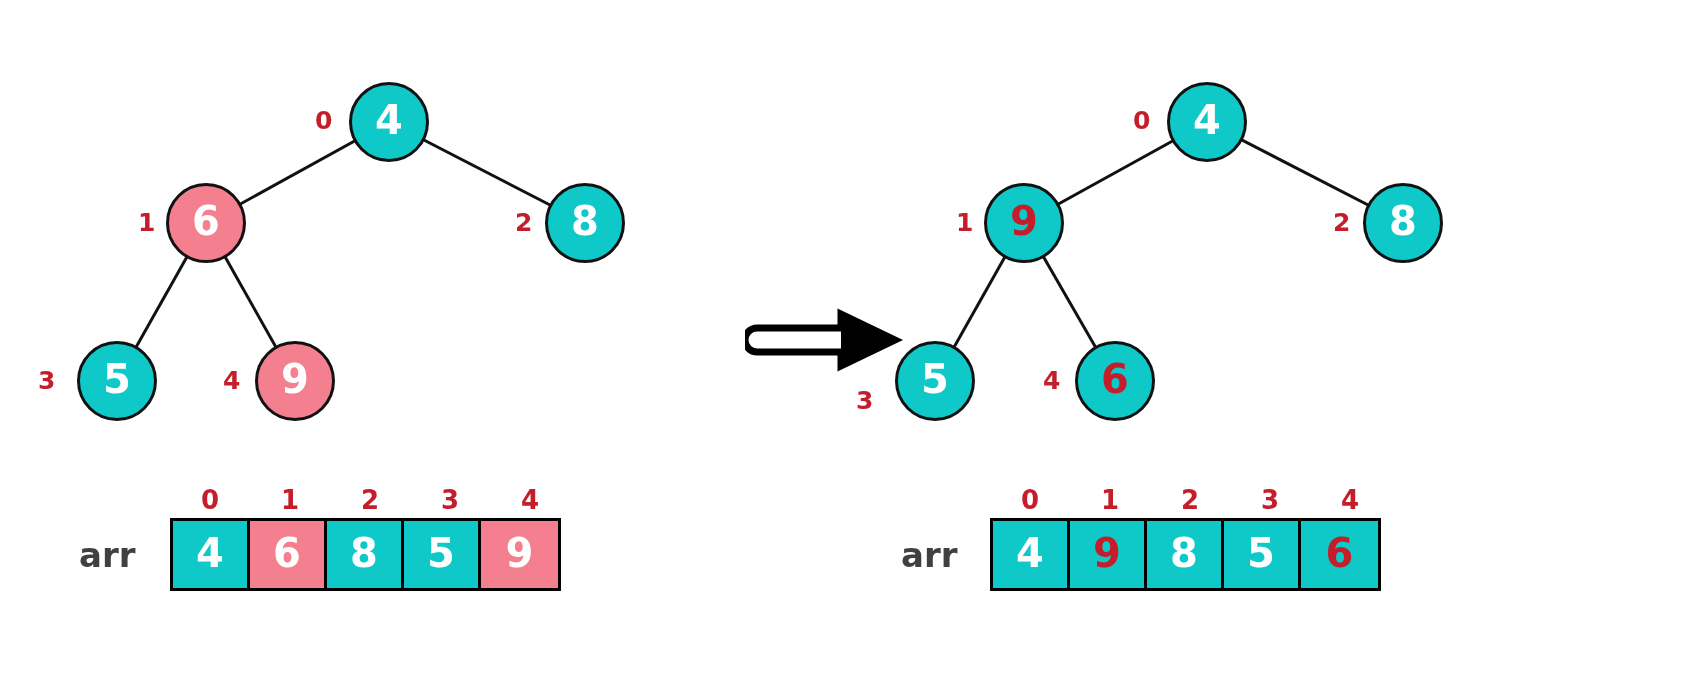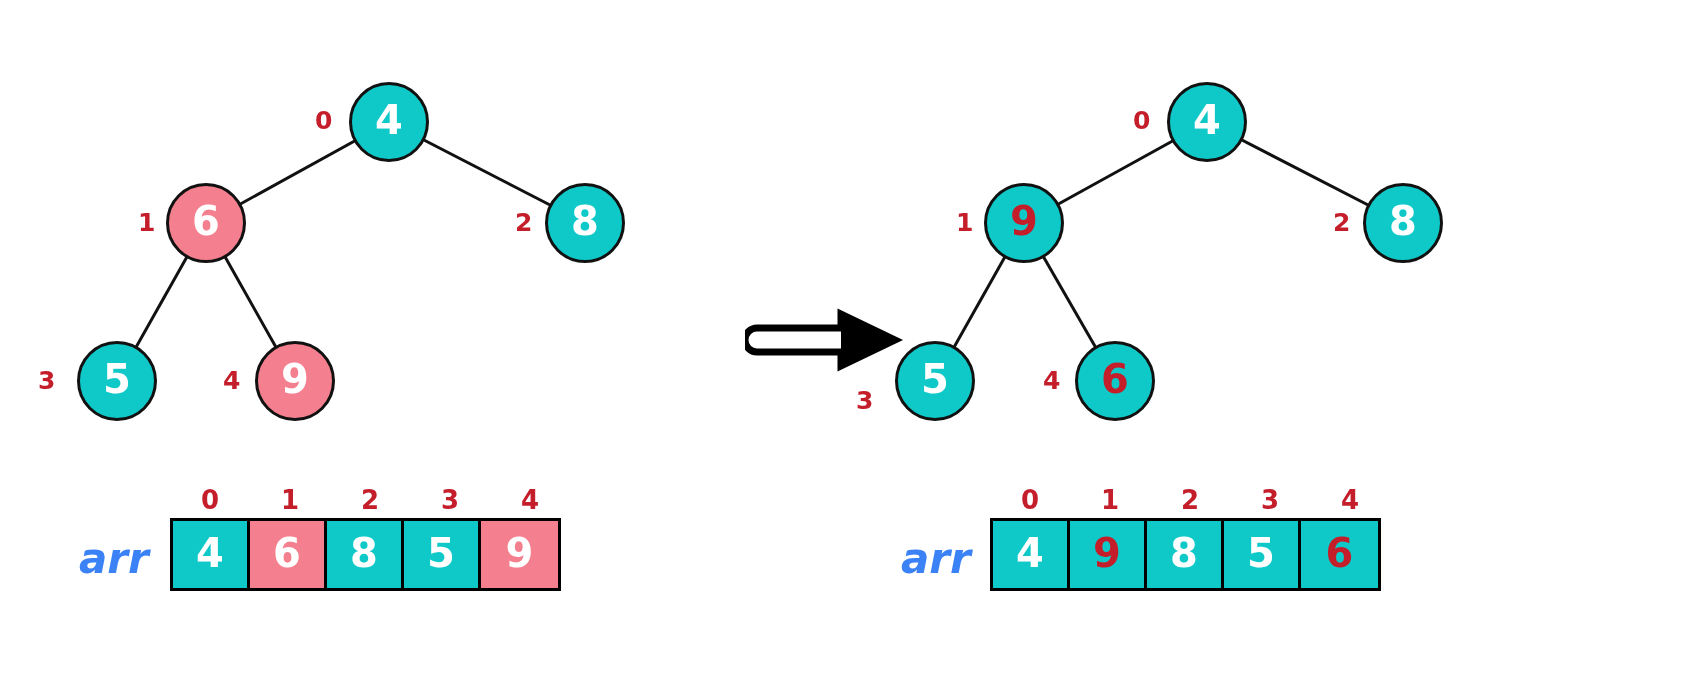--- a/index.html
+++ b/index.html
@@ -64,25 +64,24 @@
     font-weight: bold;
     line-height: 1;
   }
 
   
   .array-block {
     position: absolute;
   }
   .arr-label {
     position: absolute;
-    color: #3b82f6;
-    font-size: 42px;
-    font-weight: bold;
-    line-height: 1;
-    font-style: italic;
+    color: #404040;
+    font-size: 34px;
+    font-weight: bold;
+    line-height: 1;
   }
   .cells {
     position: absolute;
     display: flex;
     border: 3px solid #000000;
     box-sizing: content-box;
   }
   .cell {
     width: 77px;
     height: 67px;

